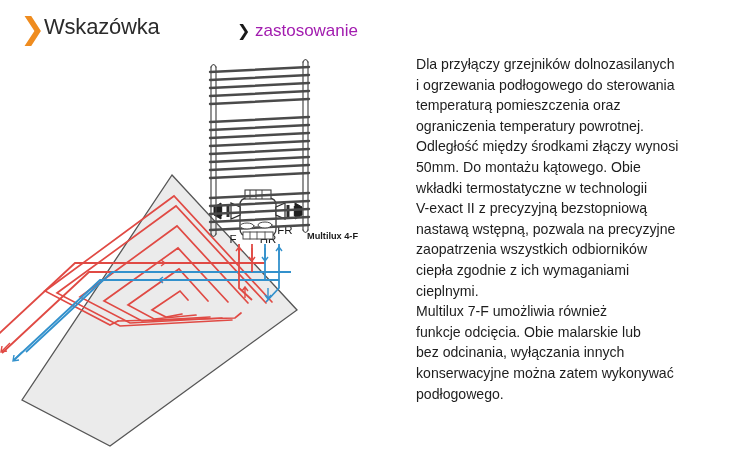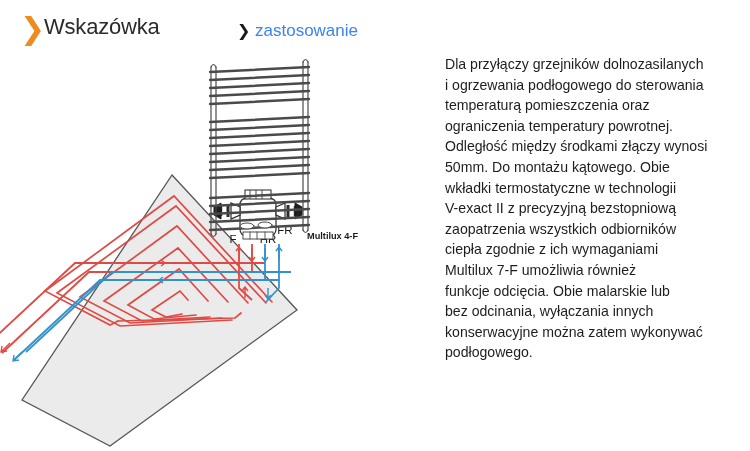--- a/index.html
+++ b/index.html
@@ -52,38 +52,37 @@
     font-weight: bold;
     color: #1a1a1a;
     line-height: 18px;
     font-family: "DejaVu Sans", sans-serif;
   }
   #header-subtitle {
     position: absolute;
     left: 255px;
     top: 20px;
     font-size: 17px;
-    color: #3b82f6;
+    color: #a21caf;
     line-height: 22px;
     white-space: nowrap;
   }
 
   
   #description {
     position: absolute;
     left: 416px;
     top: 54px;
     width: 322px;
   }
   #description .para-line {
     font-size: 14.1px;
     line-height: 20.6px;
     color: #1d1d1d;
     white-space: pre;
-    margin-left: 29px;
   }
 
   
   #illustration {
     position: absolute;
     left: 0;
     top: 48px;
     width: 410px;
     height: 403px;
   }
@@ -113,22 +112,24 @@
 
 <div id="description">
   <div class="para-line">Dla przyłączy grzejników dolnozasilanych</div>
   <div class="para-line">i ogrzewania podłogowego do sterowania</div>
   <div class="para-line">temperaturą pomieszczenia oraz</div>
   <div class="para-line">ograniczenia temperatury powrotnej.</div>
   <div class="para-line">Odległość między środkami złączy wynosi</div>
   <div class="para-line">50mm. Do montażu kątowego. Obie</div>
   <div class="para-line">wkładki termostatyczne w technologii</div>
   <div class="para-line">V-exact II z precyzyjną bezstopniową</div>
+  <div class="para-line">nastawą wstępną, pozwala na precyzyjne</div>
   <div class="para-line">zaopatrzenia wszystkich odbiorników</div>
   <div class="para-line">ciepła zgodnie z ich wymaganiami</div>
+  <div class="para-line">cieplnymi.</div>
   <div class="para-line">Multilux 7-F umożliwia również</div>
   <div class="para-line">funkcje odcięcia. Obie malarskie lub</div>
   <div class="para-line">bez odcinania, wyłączania innych</div>
   <div class="para-line">konserwacyjne można zatem wykonywać</div>
   <div class="para-line">podłogowego.</div>
 </div>
 
 <div id="illustration">
 <svg width="410" height="403" viewBox="0 0 410 403" xmlns="http://www.w3.org/2000/svg">
 

